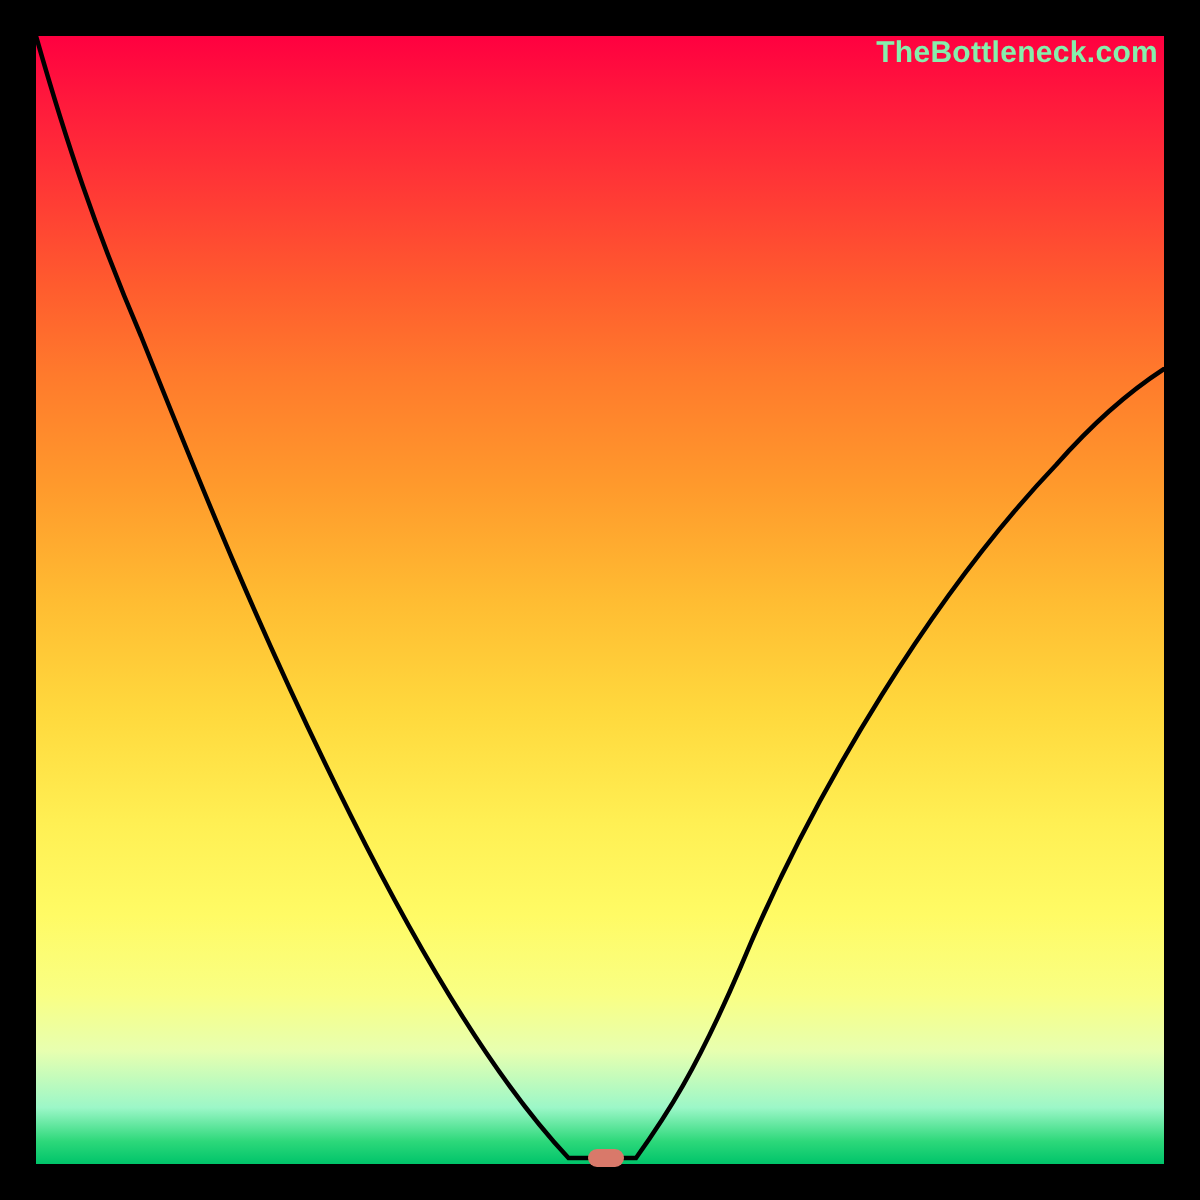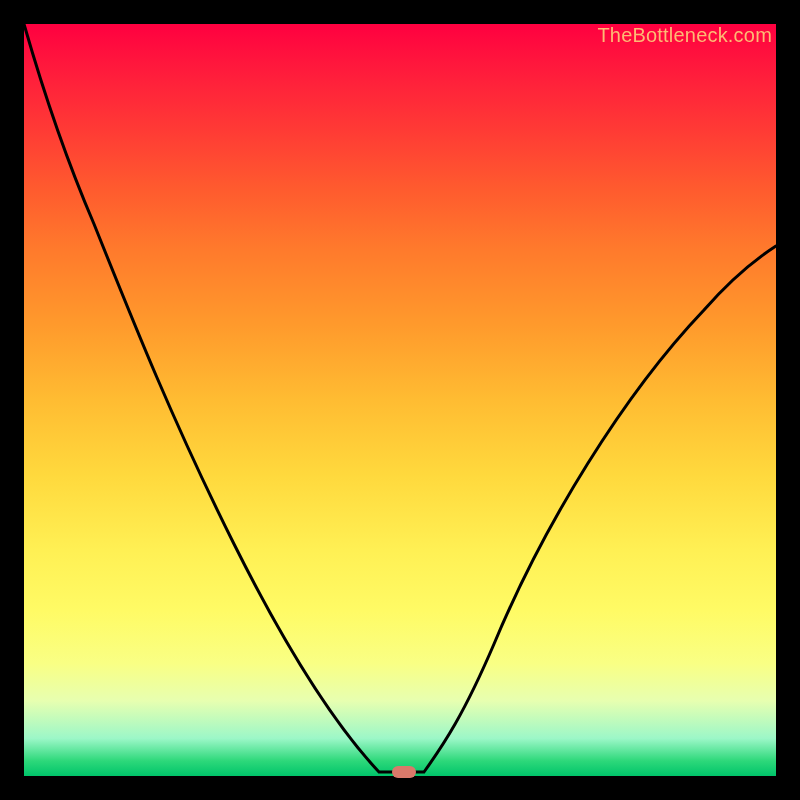--- a/index.html
+++ b/index.html
@@ -34,22 +34,22 @@
       #2dd87a 98%,
       #00c46a 100%
     );
   }
   .watermark {
     position: absolute;
     top: 24px;
     right: 28px;
     font-family: Arial, Helvetica, sans-serif;
     font-size: 20px;
-    font-weight: 400;
-    color: #fdba74;
+    font-weight: 700;
+    color: #86efac;
     user-select: none;
     letter-spacing: 0.2px;
   }
   .curve {
     position: absolute;
     left: 24px;
     top: 24px;
     width: 752px;
     height: 752px;
   }

